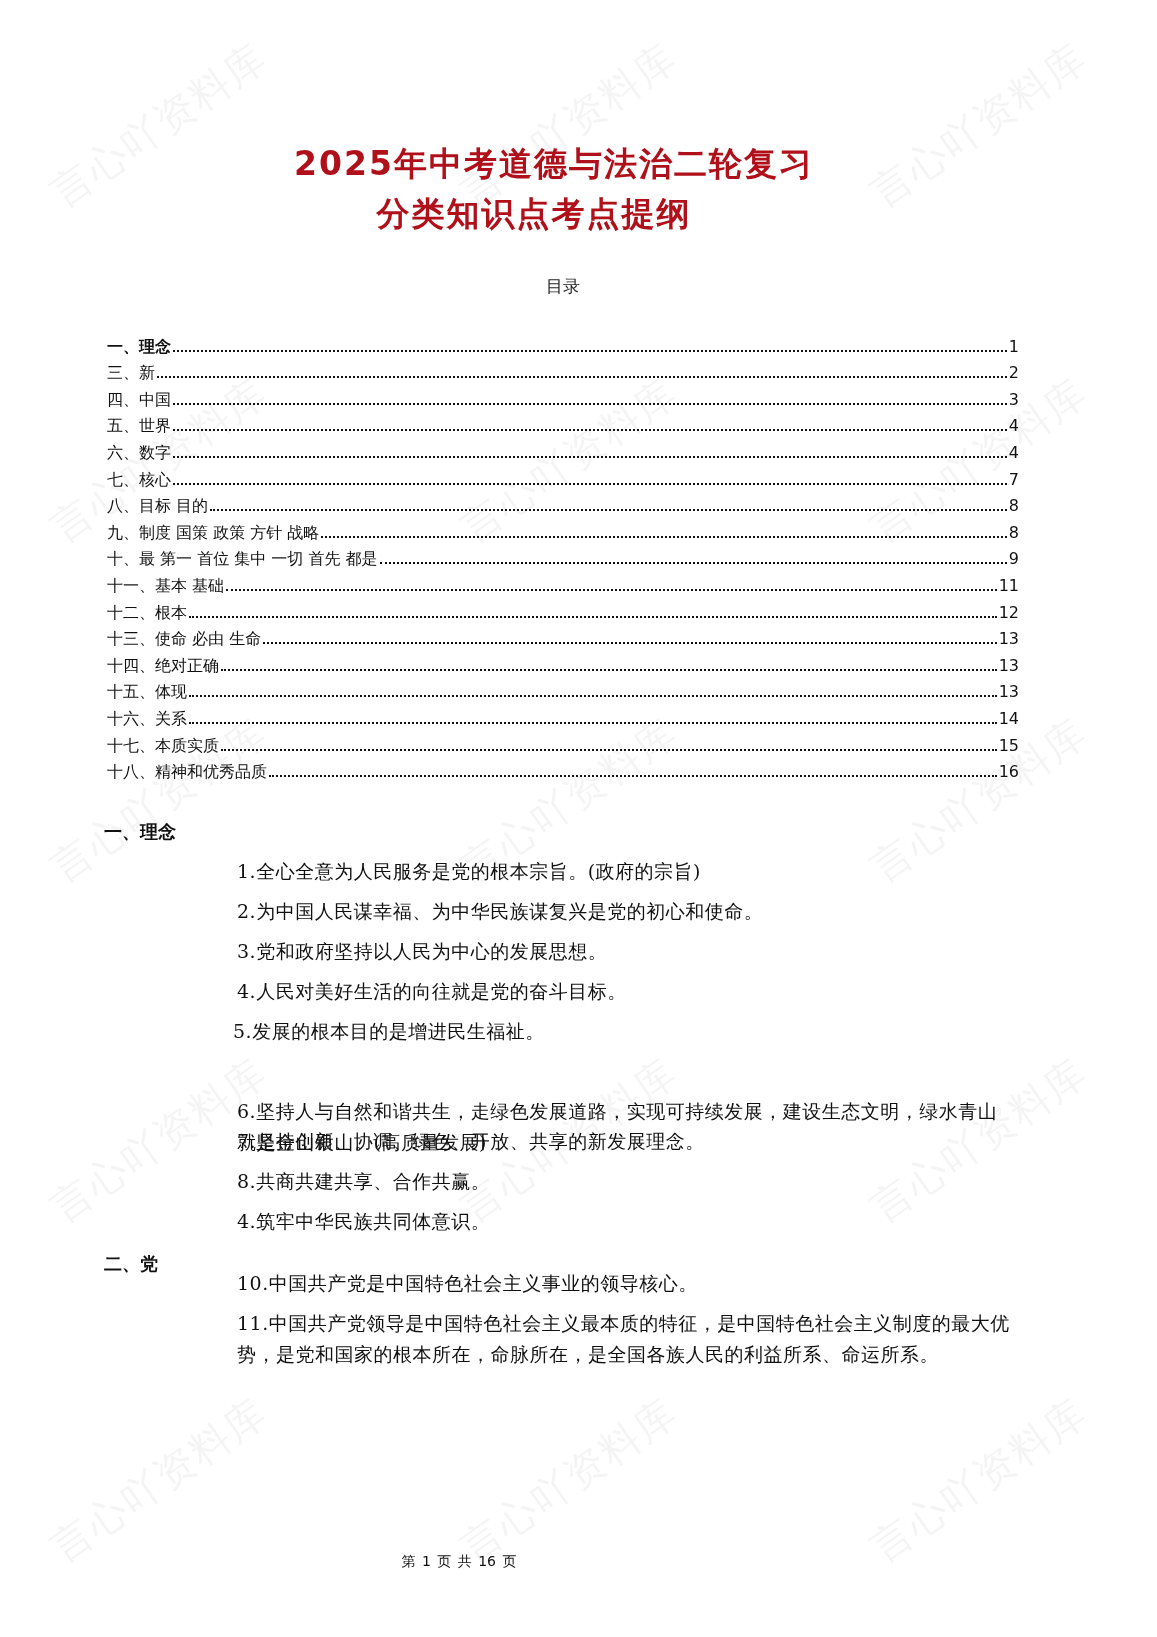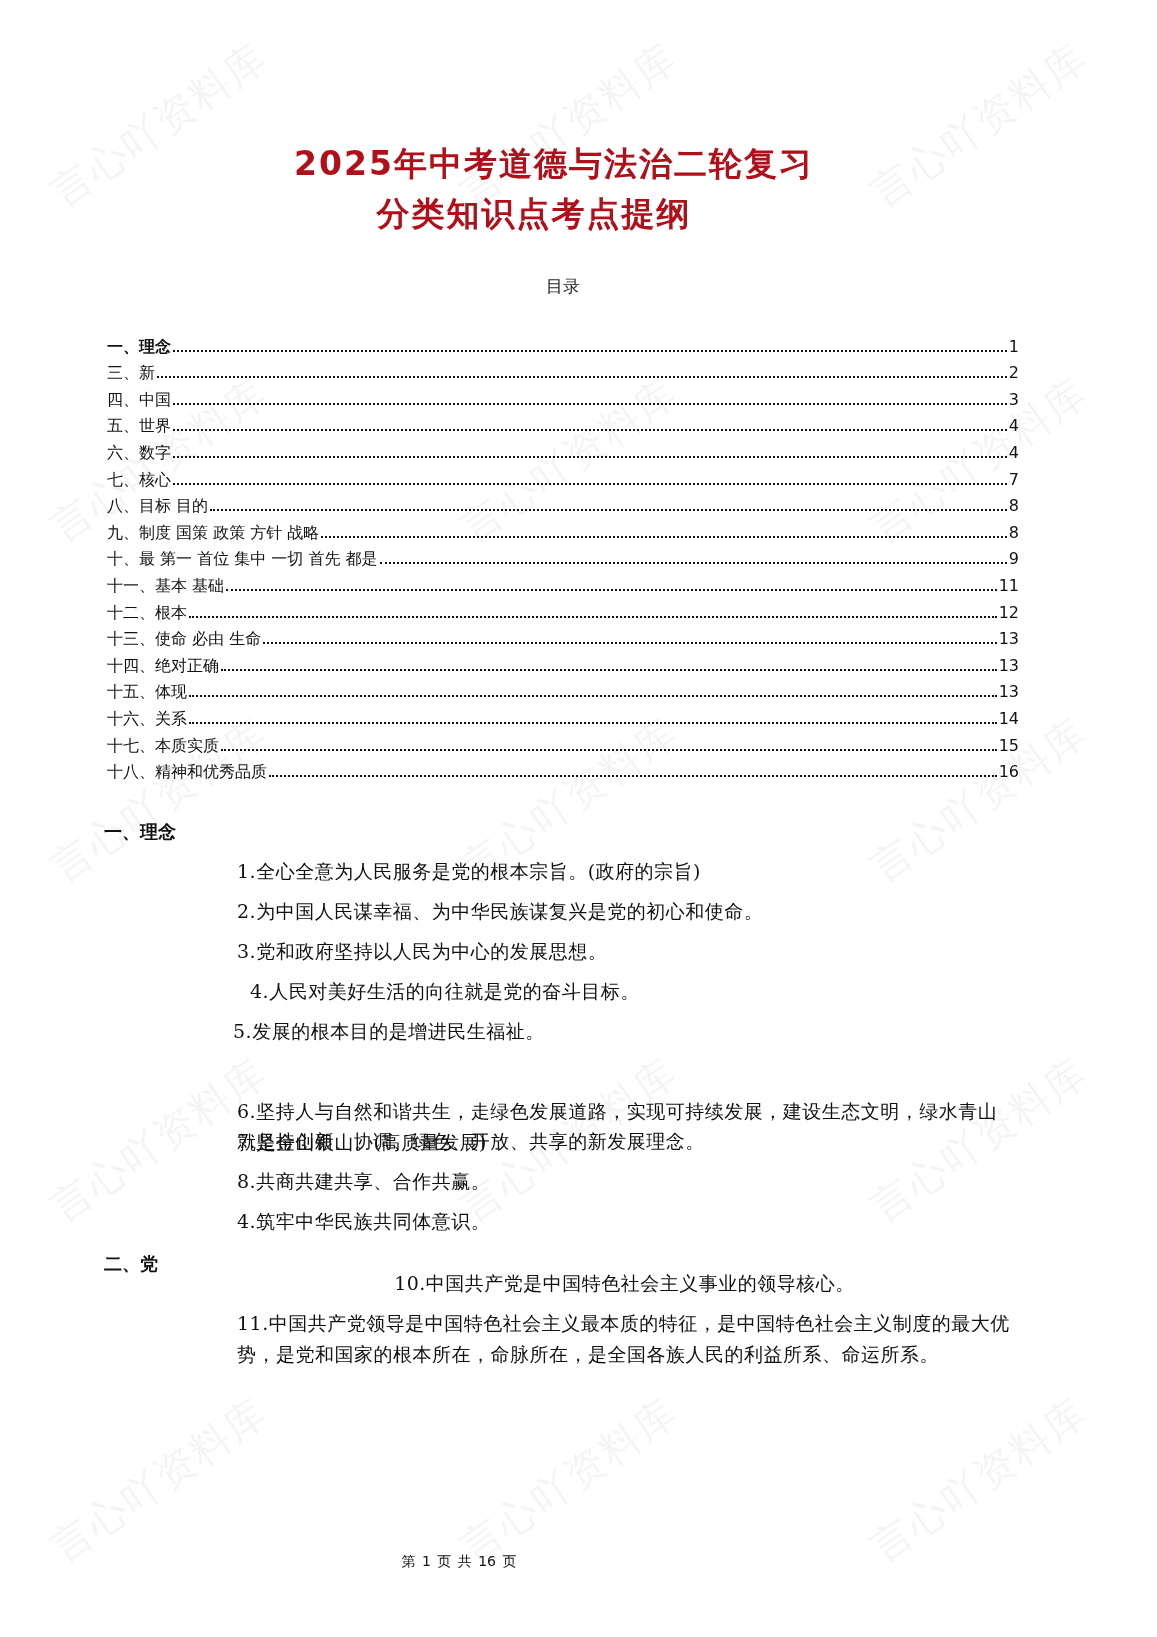--- a/index.html
+++ b/index.html
@@ -223,25 +223,25 @@
       <span class="toc-label">十八、精神和优秀品质</span>
       <span class="leader"></span>
       <span class="toc-page">16</span>
     </div>
   </div>
 
   <div class="section-heading" style="top:820px;">一、理念</div>
   <div class="item" style="top:856px;">1.全心全意为人民服务是党的根本宗旨。(政府的宗旨)</div>
   <div class="item" style="top:896px;">2.为中国人民谋幸福、为中华民族谋复兴是党的初心和使命。</div>
   <div class="item" style="top:936px;">3.党和政府坚持以人民为中心的发展思想。</div>
-  <div class="item" style="top:976px;margin-left:13px;">4.人民对美好生活的向往就是党的奋斗目标。</div>
+  <div class="item" style="top:976px;">4.人民对美好生活的向往就是党的奋斗目标。</div>
   <div class="item" style="top:1016px; left:233px;">5.发展的根本目的是增进民生福祉。</div>
   <div class="item" style="top:1096px;">6.坚持人与自然和谐共生，走绿色发展道路，实现可持续发展，建设生态文明，绿水青山就是金山银山。(高质量发展)</div>
   <div class="item" style="top:1126px;">7.坚持创新、协调、绿色、开放、共享的新发展理念。</div>
   <div class="item" style="top:1166px;">8.共商共建共享、合作共赢。</div>
   <div class="item" style="top:1206px;">4.筑牢中华民族共同体意识。</div>
 
   <div class="section-heading" style="top:1252px;text-align:right;">二、党</div>
-  <div class="item" style="top:1268px;text-align:center;">10.中国共产党是中国特色社会主义事业的领导核心。</div>
+  <div class="item" style="top:1268px;">10.中国共产党是中国特色社会主义事业的领导核心。</div>
   <div class="item" style="top:1308px;">11.中国共产党领导是中国特色社会主义最本质的特征，是中国特色社会主义制度的最大优势，是党和国家的根本所在，命脉所在，是全国各族人民的利益所系、命运所系。</div>
 
   <div class="footer">第 1 页 共 16 页</div>
 </div>
 
 </body></html>

